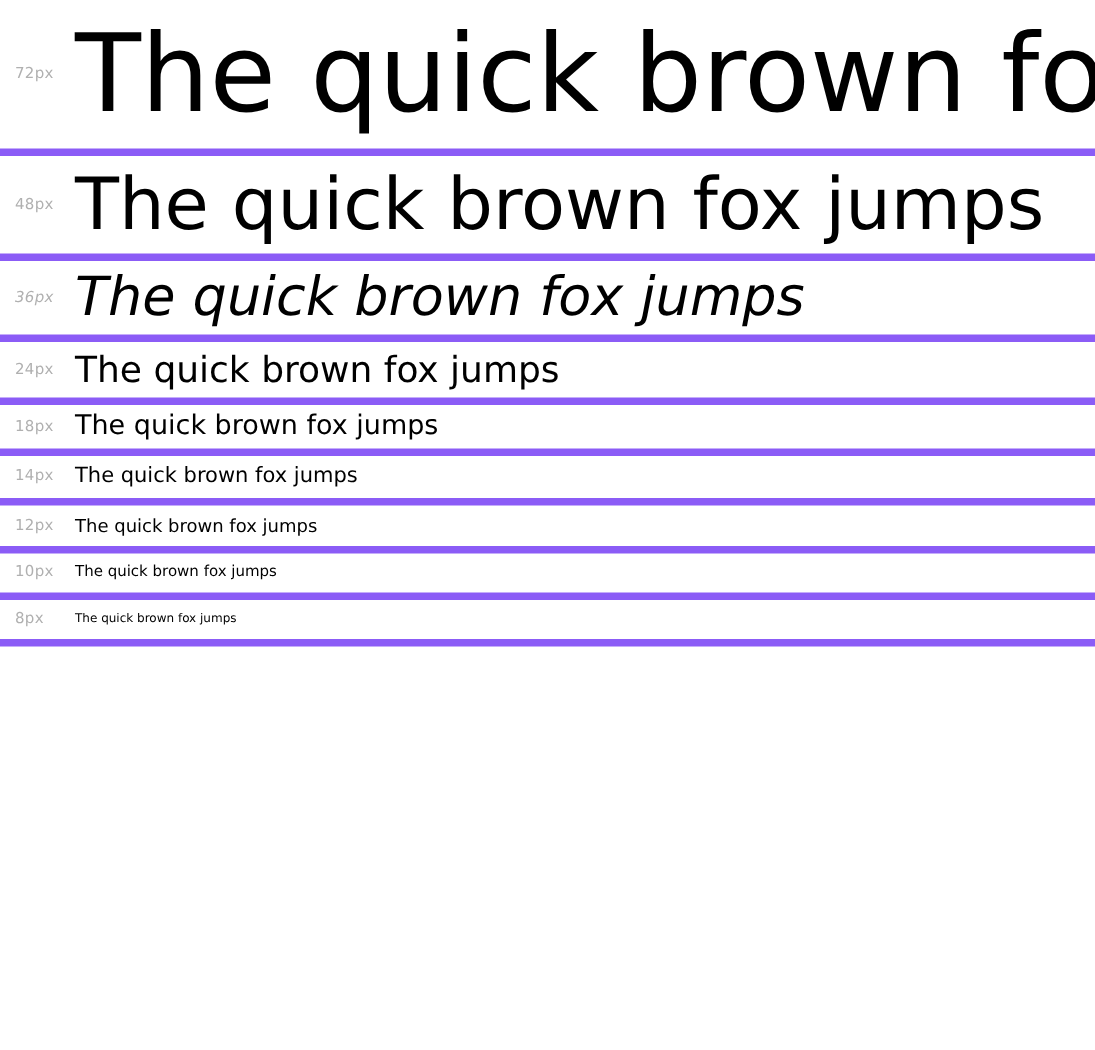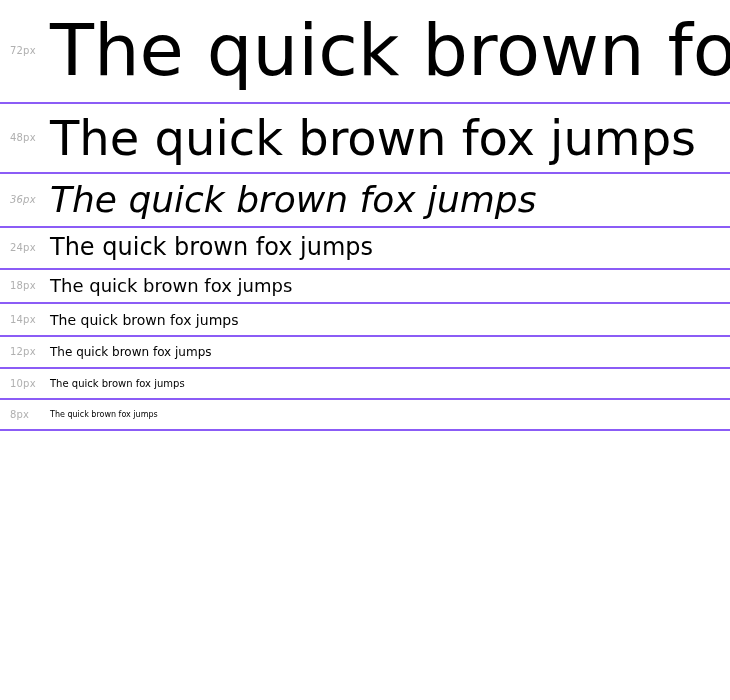--- a/index.html
+++ b/index.html
@@ -18,21 +18,21 @@
   }
 
   #specimen {
     width: 730px;
   }
 
   .spec-row {
     position: relative;
     width: 730px;
     box-sizing: border-box;
-    border-bottom: 2px solid #8b5cf6;
+    border-bottom: 5px solid #8b5cf6;
     overflow: hidden;
     display: flex;
     align-items: center;
   }
 
   .size-label {
     position: absolute;
     left: 10px;
     top: 50%;
     transform: translateY(-50%);

